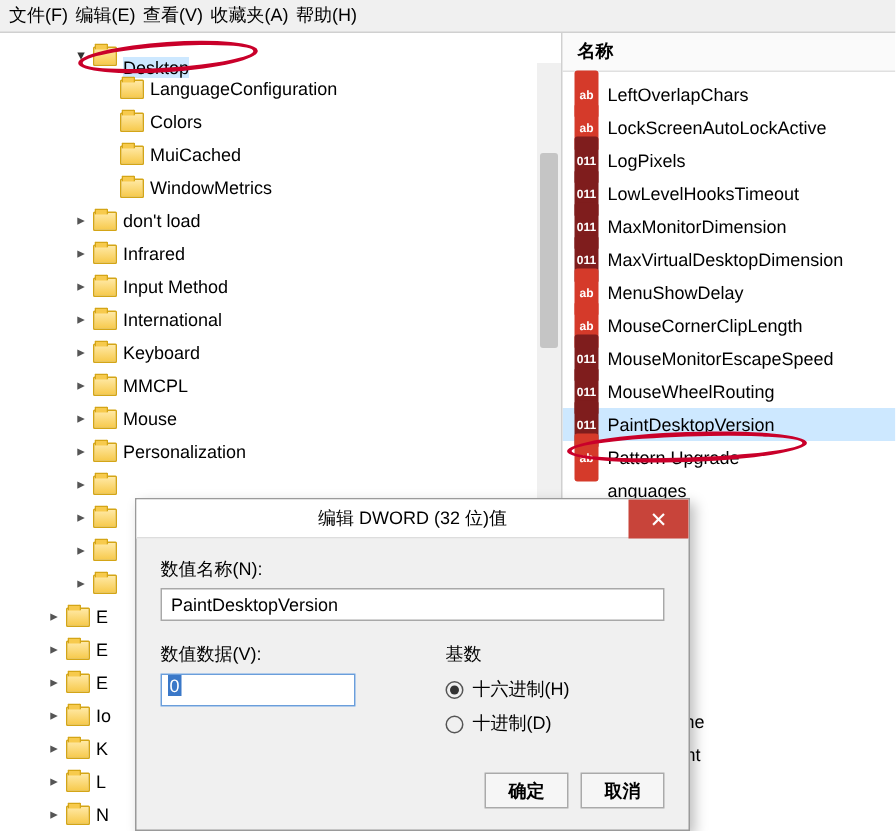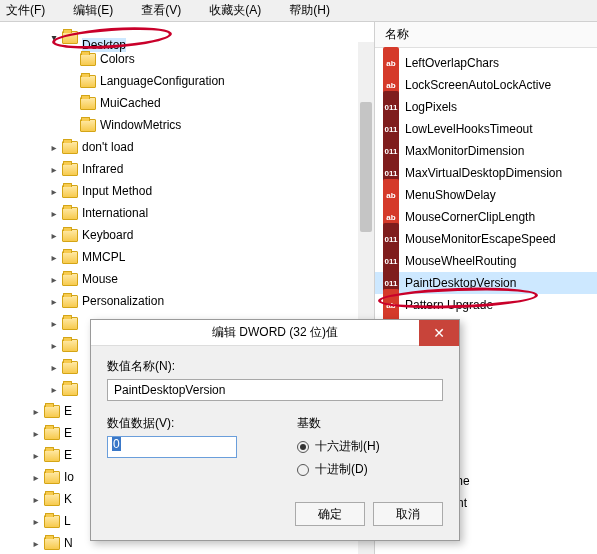--- a/index.html
+++ b/index.html
@@ -1,56 +1,56 @@
 <!DOCTYPE html>
 <html><head>
 <meta charset="utf-8">
 <style>
   * { box-sizing: border-box; font-family: "Microsoft YaHei", sans-serif; font-size: 12px; }
   body { margin: 0; width: 597px; height: 554px; background: #fff; overflow: hidden; position: relative; }
-  .menubar { display: flex; gap: 28px; padding: 2px 6px; background: #f0f0f0; border-bottom: 1px solid #d0d0d0; }
+  .menubar { display: flex; gap: 5px; padding: 2px 6px; background: #f0f0f0; border-bottom: 1px solid #d0d0d0; }
   .menubar span { cursor: default; }
   .main { display: flex; height: calc(100% - 20px); }
   .tree-pane { width: 375px; border-right: 1px solid #d0d0d0; overflow: hidden; position: relative; }
   .list-pane { flex: 1; overflow: hidden; }
-  .col-header { padding: 4px 10px; border-bottom: 1px solid #e0e0e0; background: #fafafa; font-weight: normal; }
+  .col-header { padding: 4px 10px; border-bottom: 1px solid #e0e0e0; background: #fafafa; font-weight: bold; }
   .tree { padding: 4px 0 4px 8px; }
   .tree-node { display: flex; align-items: center; height: 22px; white-space: nowrap; }
   .chev { width: 12px; color: #555; font-size: 10px; text-align: center; margin-right: 2px; }
   .chev.open { color: #333; }
   .folder { width: 16px; height: 13px; background: linear-gradient(#ffe9a6,#f7ca4d); border: 1px solid #d4a516; border-radius: 1px; margin-right: 4px; position: relative; }
   .folder::before { content:""; position:absolute; top:-3px; left:0; width:7px; height:3px; background:#f7ca4d; border:1px solid #d4a516; border-bottom:none; border-radius:1px 1px 0 0; }
   .selected { background: #cde8ff; margin-top: 16px; }
   .list { padding: 4px 0; }
   .list-item { display:flex; align-items:center; height: 22px; padding-left: 8px; white-space:nowrap; }
   .list-item.sel { background: #cde8ff; }
   .icon { width:16px; height:32px; margin-right:6px; display:flex; align-items:center; justify-content:center; font-size:8px; font-weight:bold; border-radius:2px; color:#fff; }
   .icon.ab { background:#d53a2a; }
   .icon.num { background:#7f1d1d; }
   .scrollbar { position:absolute; right:0; top:20px; bottom:0; width:16px; background:#f0f0f0; }
   .thumb { position:absolute; left:2px; right:2px; top:60px; height:130px; background:#c5c5c5; border-radius:2px; }
   .circle { position:absolute; border:3px solid #c9002a; border-radius:50%; pointer-events:none; }
   .c1 { left:52px; top:28px; width:120px; height:20px; transform: rotate(-4deg); }
   .c2 { left:378px; top:288px; width:160px; height:20px; transform: rotate(-2deg); }
   .c3 { left:100px; top:446px; width:28px; height:30px; }
   
-  .dialog { position:absolute; left:90px; top:319px; width:370px; background:#f0f0f0; border:1px solid #9a9a9a; box-shadow: 3px 3px 8px rgba(0,0,0,.25); }
+  .dialog { position:absolute; left:90px; top:332px; width:370px; background:#f0f0f0; border:1px solid #9a9a9a; box-shadow: 3px 3px 8px rgba(0,0,0,.25); }
   .dlg-title { background:#fff; height:26px; display:flex; align-items:center; justify-content:center; position:relative; border-bottom:1px solid #ddd; font-size:13px; }
   .dlg-close { position:absolute; right:0; top:0; width:40px; height:26px; background:#c8443a; color:#fff; display:flex; align-items:center; justify-content:center; font-size:14px; }
   .dlg-body { padding: 12px 16px 14px; }
   .lbl { margin-bottom:4px; }
   .txt { width:100%; height:22px; border:1px solid #a8a8a8; background:#fff; padding:0 6px; }
   .row2 { display:flex; gap:44px; margin-top:14px; }
   .col-l { flex:1; }
   .col-r { flex:1; }
   .radio-row { display:flex; align-items:center; gap:6px; margin:6px 0; }
   .radio { width:12px; height:12px; border:1px solid #555; border-radius:50%; display:inline-flex; align-items:center; justify-content:center; }
   .radio.checked::after { content:""; width:6px; height:6px; background:#333; border-radius:50%; }
   .dlg-btns { display:flex; justify-content:flex-end; gap:8px; margin-top:18px; }
-  .btn { width:70px; height:24px; background:#f6f6f6; border:1px solid #aaa; display:flex; align-items:center; justify-content:center; }
+  .btn { width:56px; height:24px; background:#f6f6f6; border:1px solid #aaa; display:flex; align-items:center; justify-content:center;font-weight:bold; }
   .val-input { width:130px; height:22px; border:1px solid #6a9edb; background:#fff; padding:0 4px; }
   .val-input .selch { background:#3a78c8; color:#fff; padding:0 1px; }
 </style>
 </head>
 <body>
 
 <div class="menubar">
   <span>文件(F)</span>
   <span>编辑(E)</span>
   <span>查看(V)</span>
@@ -62,26 +62,26 @@
   <div class="tree-pane">
     <div class="tree" id="tree">
         <div class="tree-node" style="padding-left: 40px;">
           <span class="chev open">▾</span>
           <span class="folder"></span>
           <span class="selected">Desktop</span>
         </div>
         <div class="tree-node" style="padding-left: 58px;">
           <span class="chev"></span>
           <span class="folder"></span>
-          <span>Colors</span>
+          <span>LanguageConfiguration</span>
         </div>
         <div class="tree-node" style="padding-left: 58px;">
           <span class="chev"></span>
           <span class="folder"></span>
-          <span>LanguageConfiguration</span>
+          <span>Colors</span>
         </div>
         <div class="tree-node" style="padding-left: 58px;">
           <span class="chev"></span>
           <span class="folder"></span>
           <span>MuiCached</span>
         </div>
         <div class="tree-node" style="padding-left: 58px;">
           <span class="chev"></span>
           <span class="folder"></span>
           <span>WindowMetrics</span>

